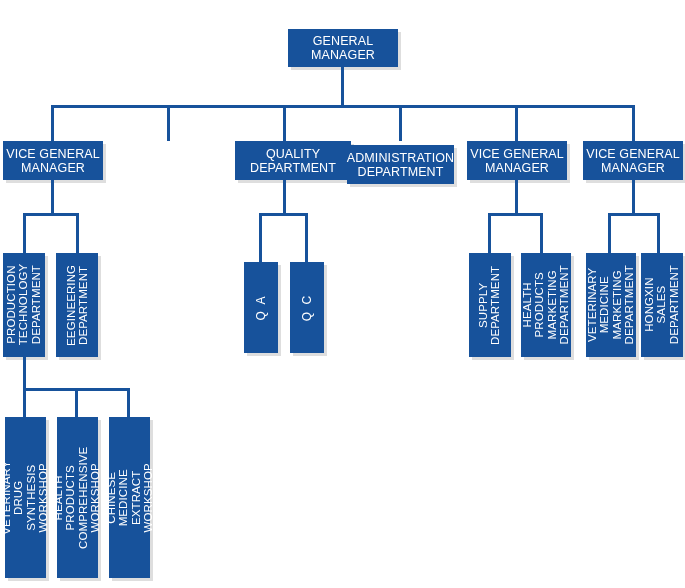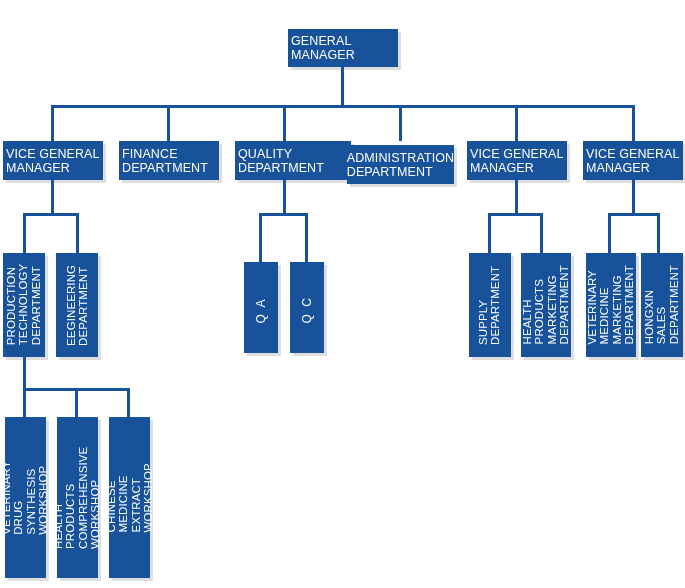--- a/index.html
+++ b/index.html
@@ -25,20 +25,21 @@
   
   .node {
     position: absolute;
     background: #17529b;
     color: #ffffff;
     box-sizing: border-box;
     box-shadow: 3px 3px 0 0 rgba(0,0,0,0.13);
     display: flex;
     align-items: center;
     justify-content: center;
+    text-align: center;
     line-height: 1.12;
   }
   .node.horiz {
     font-size: 12.5px;
     letter-spacing: 0.1px;
     padding: 2px 3px;
   }
   .node.vert {
     padding: 3px 1px;
   }
@@ -85,23 +86,20 @@
   <div class="conn" style="left:167px;top:105px;width:3px;height:36px;"></div>
   <div class="conn" style="left:283px;top:105px;width:3px;height:36px;"></div>
   <div class="conn" style="left:399px;top:105px;width:3px;height:36px;"></div>
   <div class="conn" style="left:515px;top:105px;width:3px;height:36px;"></div>
   <div class="conn" style="left:632px;top:105px;width:3px;height:36px;"></div>
 
   <div class="node horiz" style="left:3px;top:141px;width:100px;height:39px;">
     <span>VICE GENERAL MANAGER</span>
   </div>
 
-  <div class="node horiz" style="left:119px;top:141px;width:100px;height:39px;">
-    <span>FINANCE DEPARTMENT</span>
-  </div>
 
   <div class="node horiz" style="left:235px;top:141px;width:116px;height:39px;">
     <span>QUALITY DEPARTMENT</span>
   </div>
 
   <div class="node horiz" style="left:347px;top:145px;width:107px;height:39px;">
     <span>ADMINISTRATION DEPARTMENT</span>
   </div>
 
   <div class="node horiz" style="left:467px;top:141px;width:100px;height:39px;">

